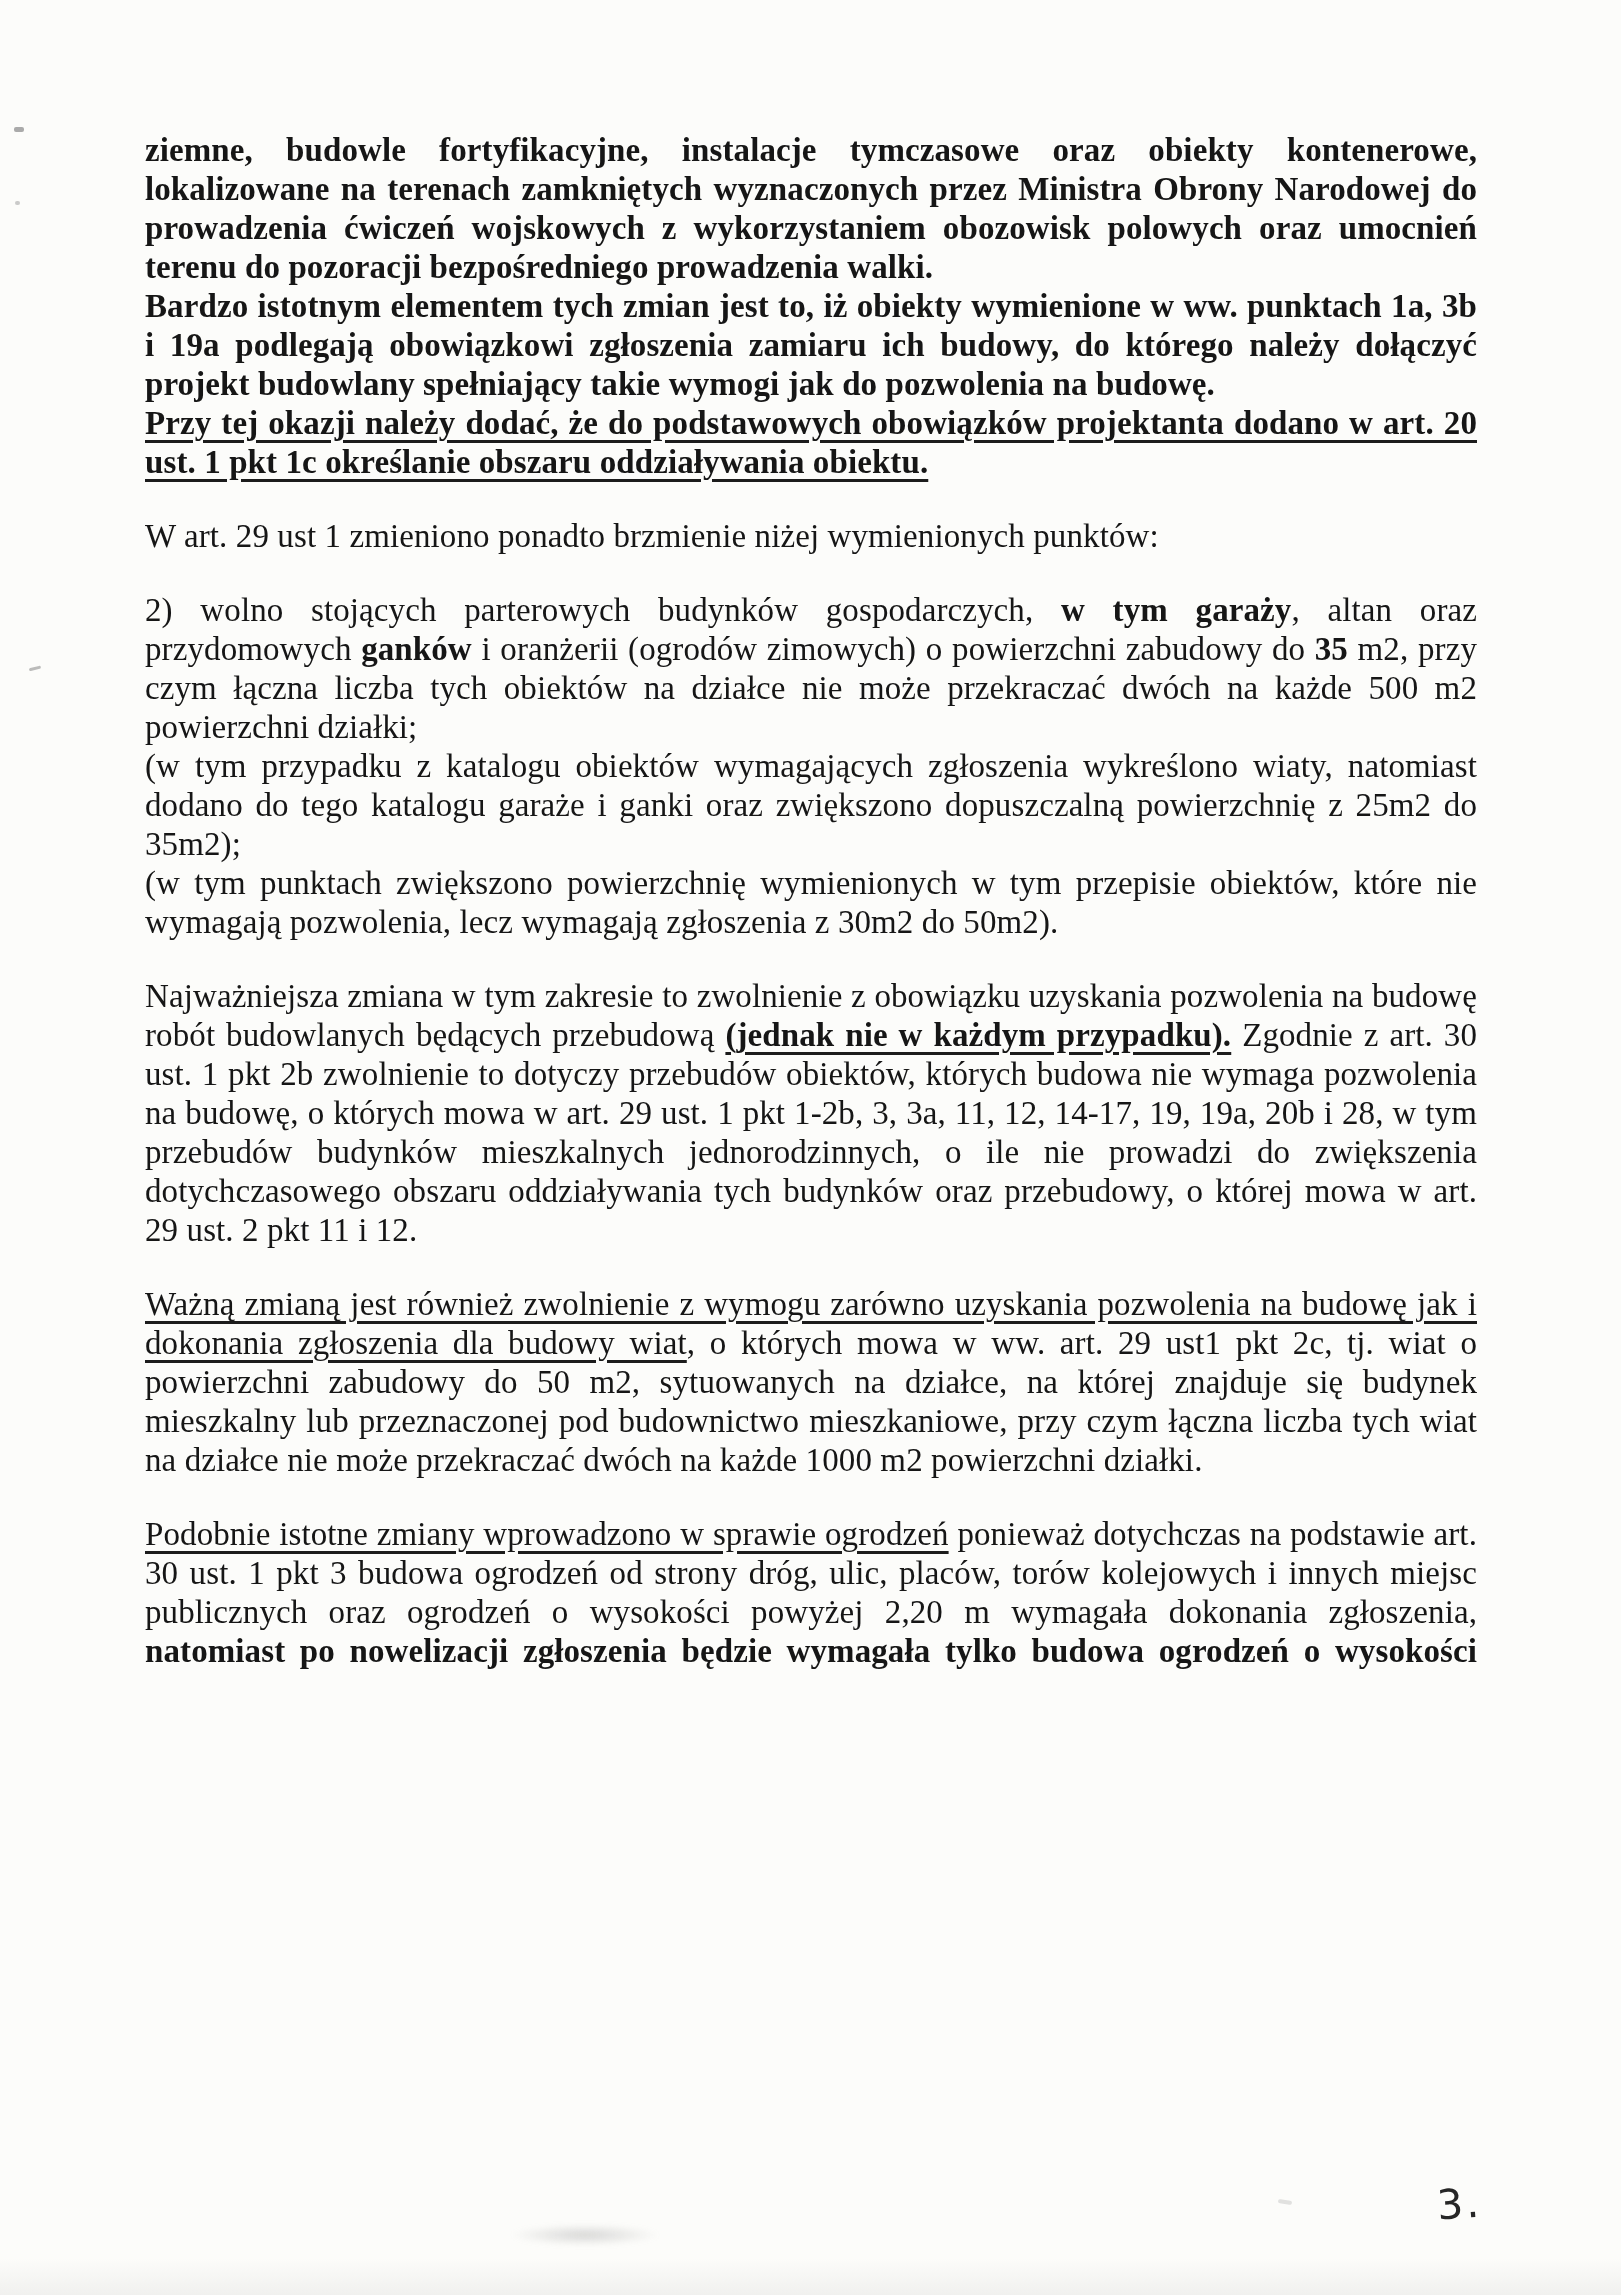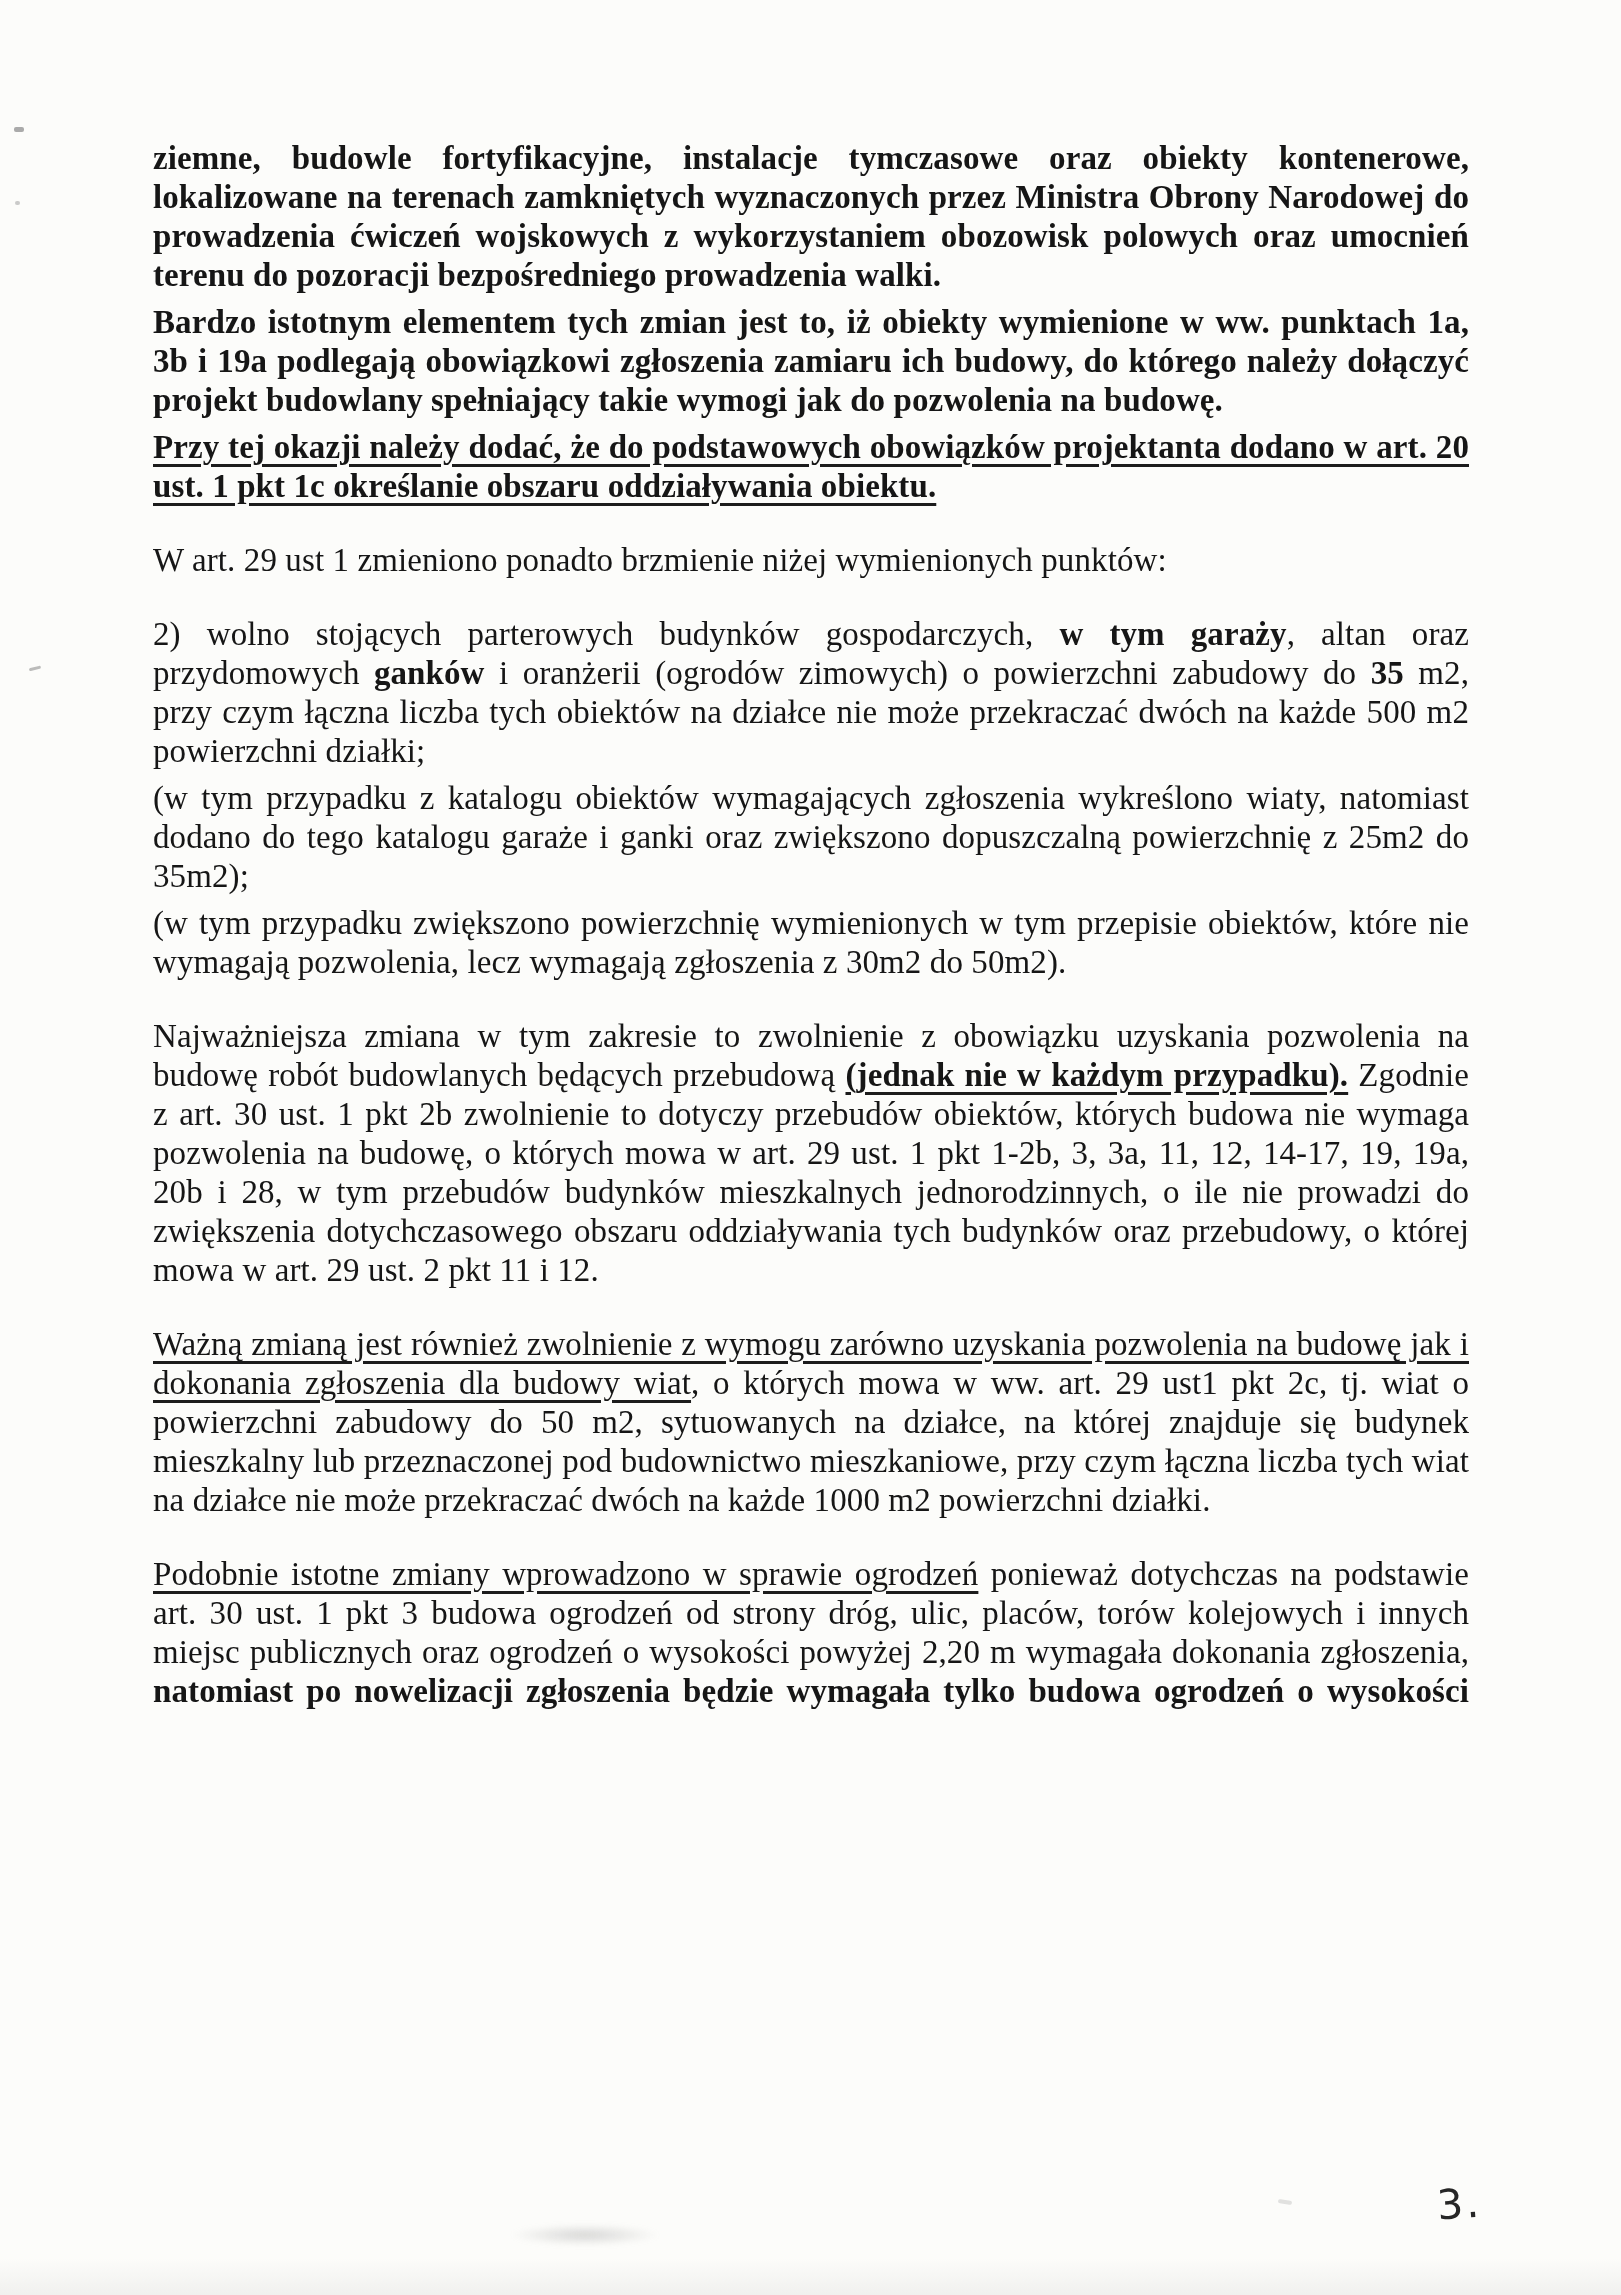--- a/index.html
+++ b/index.html
@@ -12,21 +12,21 @@
     font-family: "Liberation Serif", "DejaVu Serif", serif;
     color: #161616;
   }
   .textblock {
     position: absolute;
     left: 145px;
     top: 131px;
     width: 1332px;
   }
   .textblock p {
-    margin: 8px;
+    margin: 0;
     font-size: 33px;
     line-height: 39px;
     text-align: justify;
     letter-spacing: 0.1px;
   }
   .textblock p.gap { margin-top: 35px; }
   .textblock p.jlast { text-align-last: justify; }
   .b { font-weight: 700; }
   .u {
     text-decoration: underline;
@@ -65,21 +65,21 @@
 <body>
 
 <div class="page">
   <div class="textblock">
       <p><span class="b">ziemne, budowle fortyfikacyjne, instalacje tymczasowe oraz obiekty kontenerowe, lokalizowane na terenach zamkniętych wyznaczonych przez Ministra Obrony Narodowej do prowadzenia ćwiczeń wojskowych z wykorzystaniem obozowisk polowych oraz umocnień terenu do pozoracji bezpośredniego prowadzenia walki.</span></p>
       <p><span class="b">Bardzo istotnym elementem tych zmian jest to, iż obiekty wymienione w ww. punktach 1a, 3b i 19a podlegają obowiązkowi zgłoszenia zamiaru ich budowy, do którego należy dołączyć projekt budowlany spełniający takie wymogi jak do pozwolenia na budowę.</span></p>
       <p><span class="b u">Przy tej okazji należy dodać, że do podstawowych obowiązków projektanta dodano w art. 20 ust. 1 pkt 1c określanie obszaru oddziaływania obiektu.</span></p>
       <p class="gap"><span>W art. 29 ust 1 zmieniono ponadto brzmienie niżej wymienionych punktów:</span></p>
       <p class="gap"><span>2) wolno stojących parterowych budynków gospodarczych, </span><span class="b">w tym garaży</span><span>, altan oraz przydomowych </span><span class="b">ganków</span><span> i oranżerii (ogrodów zimowych) o powierzchni zabudowy do </span><span class="b">35</span><span> m2, przy czym łączna liczba tych obiektów na działce nie może przekraczać dwóch na każde 500 m2 powierzchni działki;</span></p>
       <p><span>(w tym przypadku z katalogu obiektów wymagających zgłoszenia wykreślono wiaty, natomiast dodano do tego katalogu garaże i ganki oraz zwiększono dopuszczalną powierzchnię z 25m2 do 35m2);</span></p>
-      <p><span>(w tym przypadku zwiększono powierzchnię wymienionych w tym przepisie obiektów, które nie wymagają pozwolenia, lecz wymagają zgłoszenia z 30m2 do 50m2).</span></p>
+      <p><span>(w tym punktach zwiększono powierzchnię wymienionych w tym przepisie obiektów, które nie wymagają pozwolenia, lecz wymagają zgłoszenia z 30m2 do 50m2).</span></p>
       <p class="gap"><span>Najważniejsza zmiana w tym zakresie to zwolnienie z obowiązku uzyskania pozwolenia na budowę robót budowlanych będących przebudową </span><span class="b u">(jednak nie w każdym przypadku).</span><span> Zgodnie z art. 30 ust. 1 pkt 2b zwolnienie to dotyczy przebudów obiektów, których budowa nie wymaga pozwolenia na budowę, o których mowa w art. 29 ust. 1 pkt 1-2b, 3, 3a, 11, 12, 14-17, 19, 19a, 20b i 28, w tym przebudów budynków mieszkalnych jednorodzinnych, o ile nie prowadzi do zwiększenia dotychczasowego obszaru oddziaływania tych budynków oraz przebudowy, o której mowa w art. 29 ust. 2 pkt 11 i 12.</span></p>
       <p class="gap"><span class="u">Ważną zmianą jest również zwolnienie z wymogu zarówno uzyskania pozwolenia na budowę jak i dokonania zgłoszenia dla budowy wiat</span><span>, o których mowa w ww. art. 29 ust1 pkt 2c, tj. wiat o powierzchni zabudowy do 50 m2, sytuowanych na działce, na której znajduje się budynek mieszkalny lub przeznaczonej pod budownictwo mieszkaniowe, przy czym łączna liczba tych wiat na działce nie może przekraczać dwóch na każde 1000 m2 powierzchni działki.</span></p>
       <p class="gap jlast"><span class="u">Podobnie istotne zmiany wprowadzono w sprawie ogrodzeń</span><span> ponieważ dotychczas na podstawie art. 30 ust. 1 pkt 3 budowa ogrodzeń od strony dróg, ulic, placów, torów kolejowych i innych miejsc publicznych oraz ogrodzeń o wysokości powyżej 2,20 m wymagała dokonania zgłoszenia, </span><span class="b">natomiast po nowelizacji zgłoszenia będzie wymagała tylko budowa ogrodzeń o wysokości</span></p>
     </div>
 
   <div class="pagenum">3.</div>
 
   <div class="speck speck1"></div>
   <div class="speck speck2"></div>
   <div class="speck speck3"></div>

